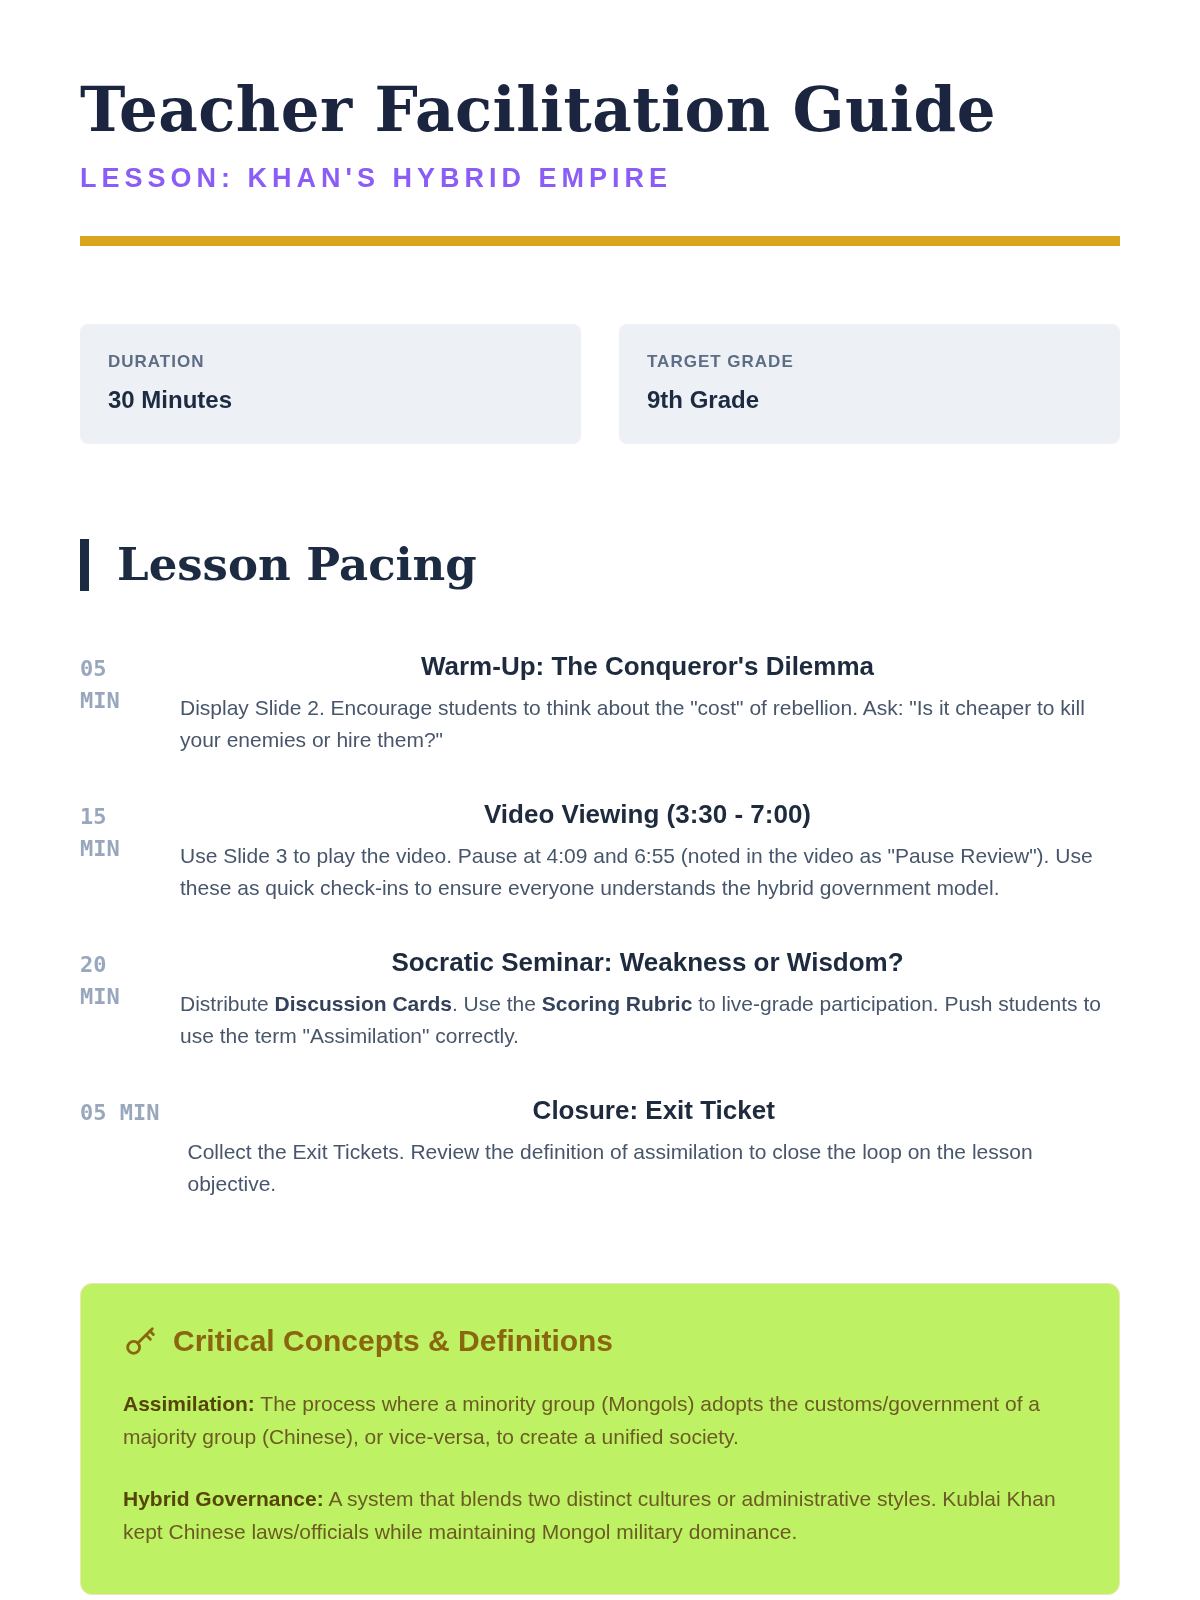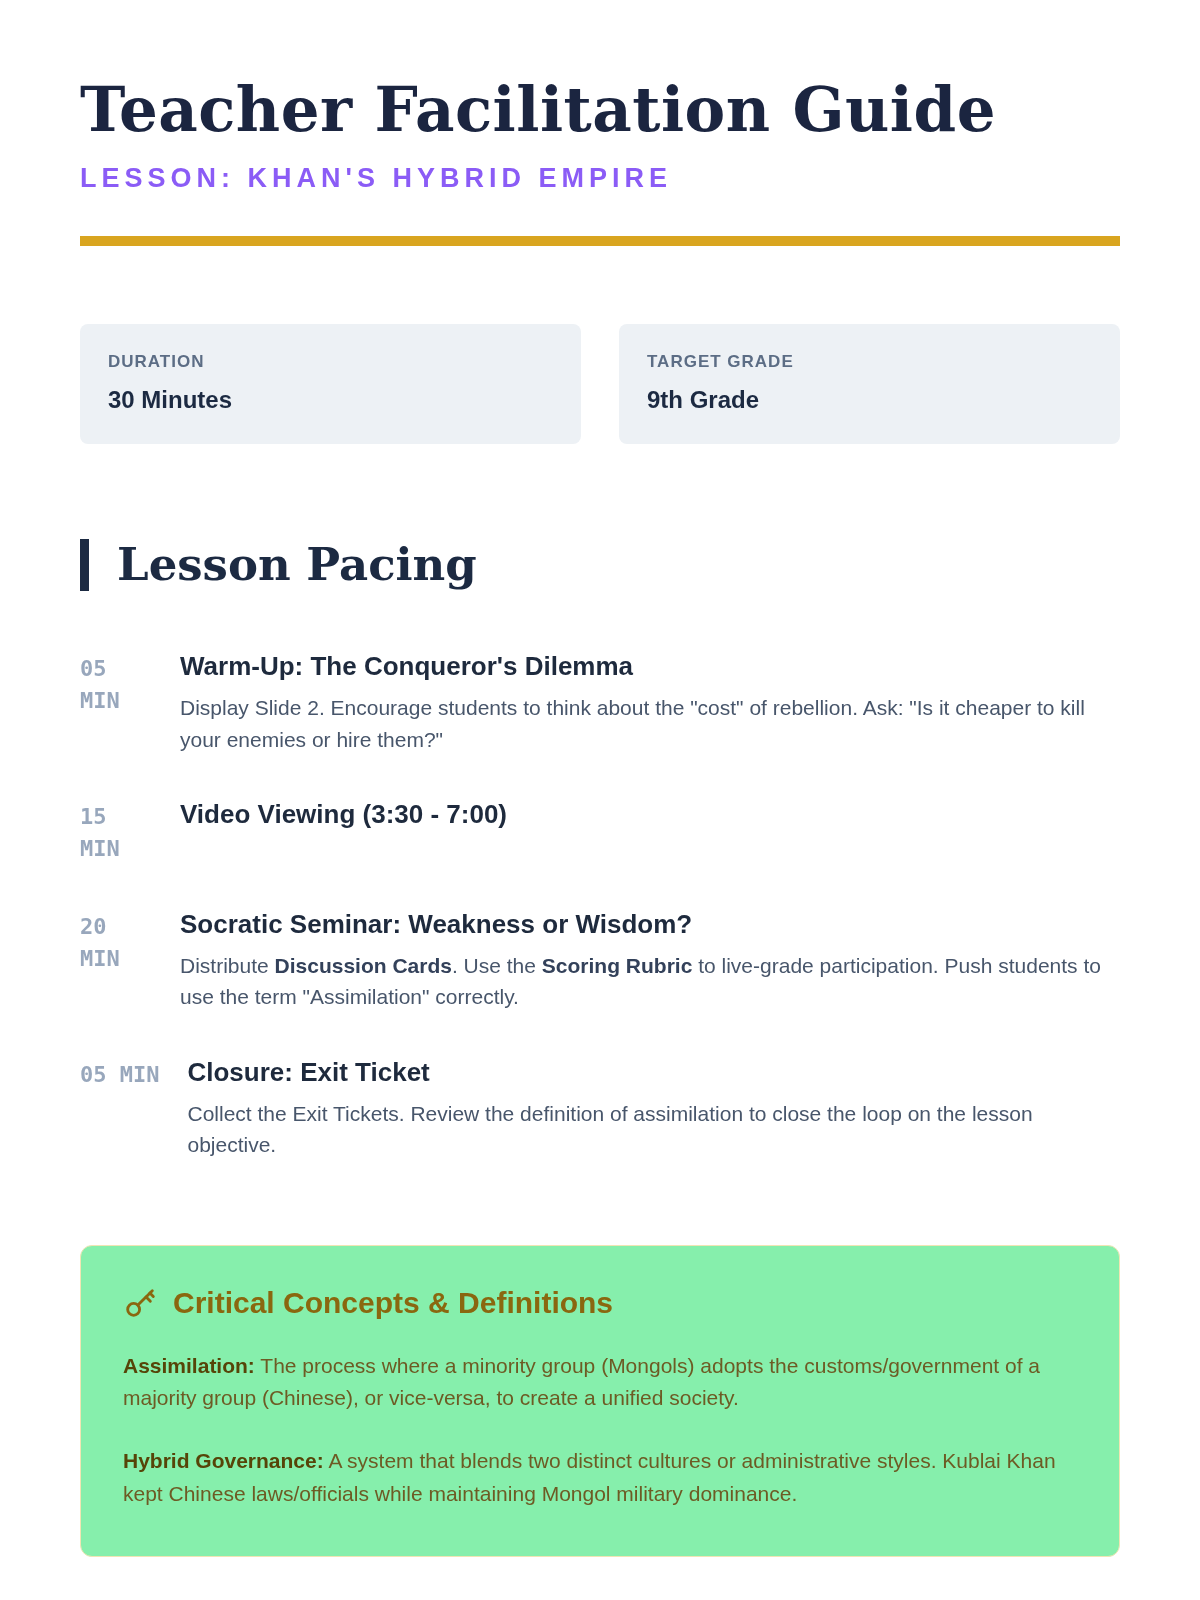--- a/index.html
+++ b/index.html
@@ -93,35 +93,36 @@
     min-width: 72px;
     flex: none;
     padding-top: 2px;
     white-space: nowrap;
   }
   .pacing-content { max-width: 935px; }
   .pacing-title {
     font-size: 26px;
     font-weight: 700;
     color: #1e2a3d;
+    text-align: center;
   }
   .pacing-body {
     margin-top: 10px;
     font-size: 21px;
     line-height: 1.5;
     color: #48566b;
   }
   .pacing-body strong {
     font-weight: 700;
     color: #33415a;
     margin-top: 9px;
   }
   .concepts {
     margin-top: 84px;
-    background: #86efac;
+    background: #bef264;
     border: 1px solid #f1e5b4;
     border-radius: 12px;
     padding: 40px 42px 46px 42px;
   }
   .concepts-head {
     display: flex;
     align-items: center;
     gap: 16px;
     color: #8a670f;
   }
@@ -182,20 +183,21 @@
     </div>
   </div>
 
   <div class="pacing-item">
     <div class="pacing-time">
           <div>15</div>
           <div>MIN</div>
         </div>
     <div class="pacing-content">
       <div class="pacing-title">Video Viewing (3:30 - 7:00)</div>
+      <div class="pacing-body"><span>Use Slide 3 to play the video. Pause at 4:09 and 6:55 (noted in the video as "Pause Review"). Use these as quick check-ins to ensure everyone understands the hybrid government model.</span></div>
     </div>
   </div>
 
   <div class="pacing-item">
     <div class="pacing-time">
           <div>20</div>
           <div>MIN</div>
         </div>
     <div class="pacing-content">
       <div class="pacing-title">Socratic Seminar: Weakness or Wisdom?</div>

